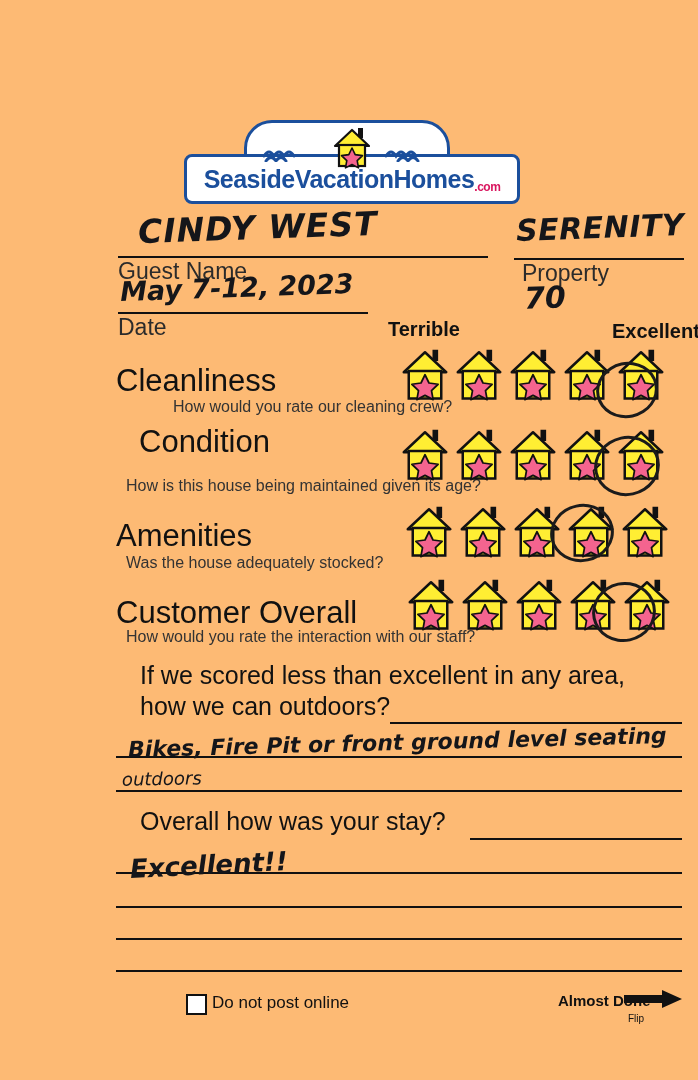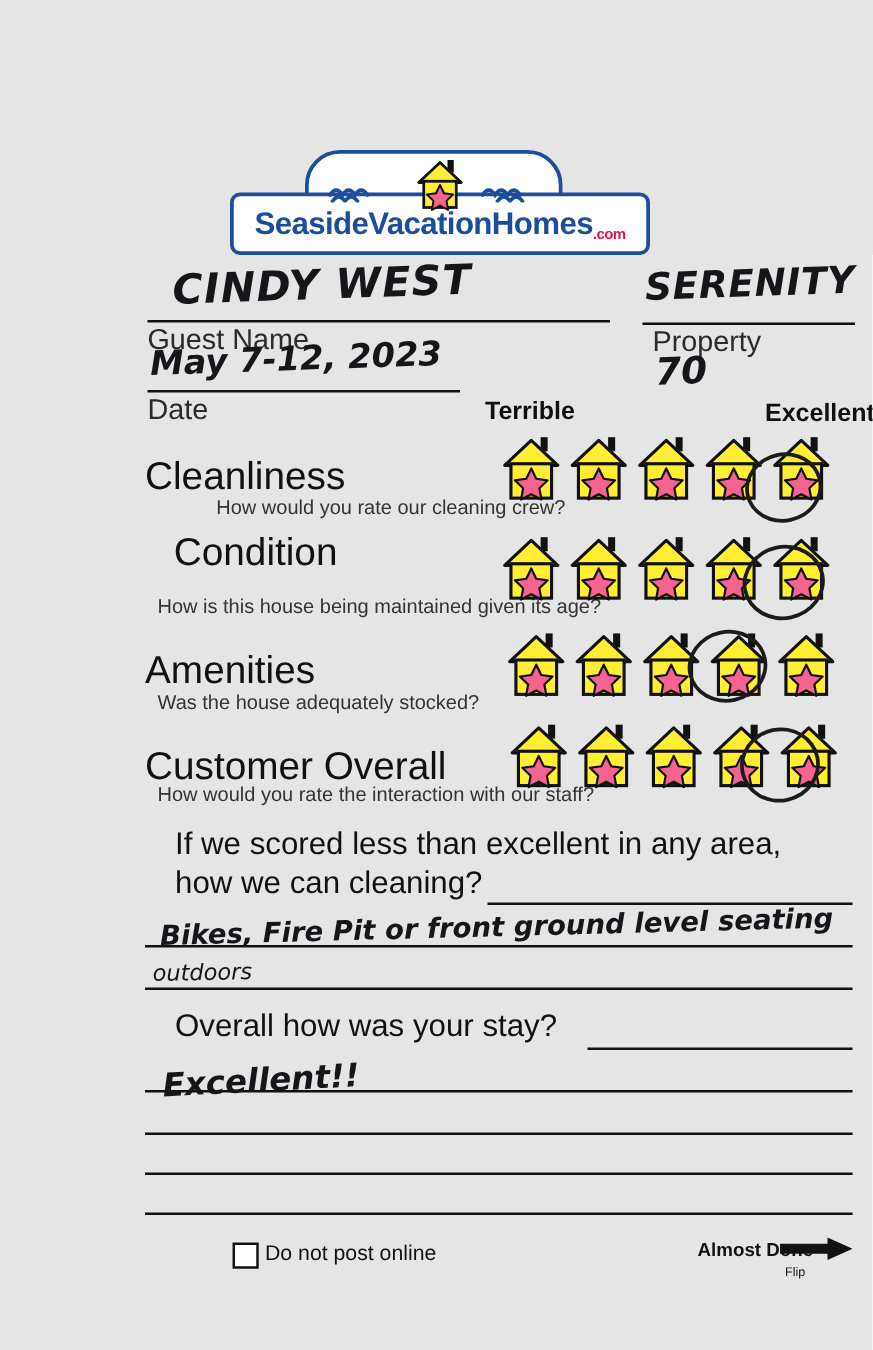--- a/index.html
+++ b/index.html
@@ -11,21 +11,21 @@
     width: 698px;
     height: 1080px;
     position: relative;
     font-family: "Liberation Sans", sans-serif;
     color: #111;
     overflow: hidden;
   }
   .page {
     position: absolute;
     inset: 0;
-    background: #e5e5e5;
+    background: #fdba74;
   }
 
   
   .logo-wrap {
     position: absolute;
     top: 120px;
     left: 0;
     width: 698px;
     display: flex;
     justify-content: center;
@@ -410,21 +410,21 @@
           <path d="M20 3 L37 19 L3 19 Z" fill="#ffee33" stroke="#111" stroke-width="2" stroke-linejoin="round"></path>
           <rect x="7" y="18" width="26" height="22" fill="#ffee33" stroke="#111" stroke-width="2"></rect>
           <path d="M20 21 l3.2 6.6 7.3 1 -5.3 5.1 1.3 7.2 -6.5 -3.4 -6.5 3.4 1.3 -7.2 -5.3 -5.1 7.3 -1 Z" fill="#f4648f" stroke="#111" stroke-width="1.4" stroke-linejoin="round"></path>
         </svg>
       </div>
     <div class="circle-mark" style="left:592px; top:582px; width:58px; height:54px;"></div>
   </div>
 
   <div class="q-text" style="left:116px; top:660px; width:566px;">
     <span>If we scored less than excellent in any area,</span><br>
-    <span>how we can cleaning?</span>
+    <span>how we can outdoors?</span>
   </div>
   <div class="write-line" style="top:722px; left:390px; width:292px;"></div>
   <div class="write-line" style="top:756px;"></div>
   <div class="write-line" style="top:790px;"></div>
 
   <div class="hand" style="position:absolute; left:128px; top:730px; font-size:22px; transform:rotate(-1.5deg);">Bikes, Fire Pit or front ground level seating</div>
   <div class="hand" style="position:absolute; left:122px; top:768px; font-size:18px; font-weight:normal; transform:rotate(-1deg);">outdoors</div>
 
   <div class="q-text" style="left:116px; top:806px;">Overall how was your stay?</div>
   <div class="write-line" style="top:838px; left:470px; width:212px;"></div>

